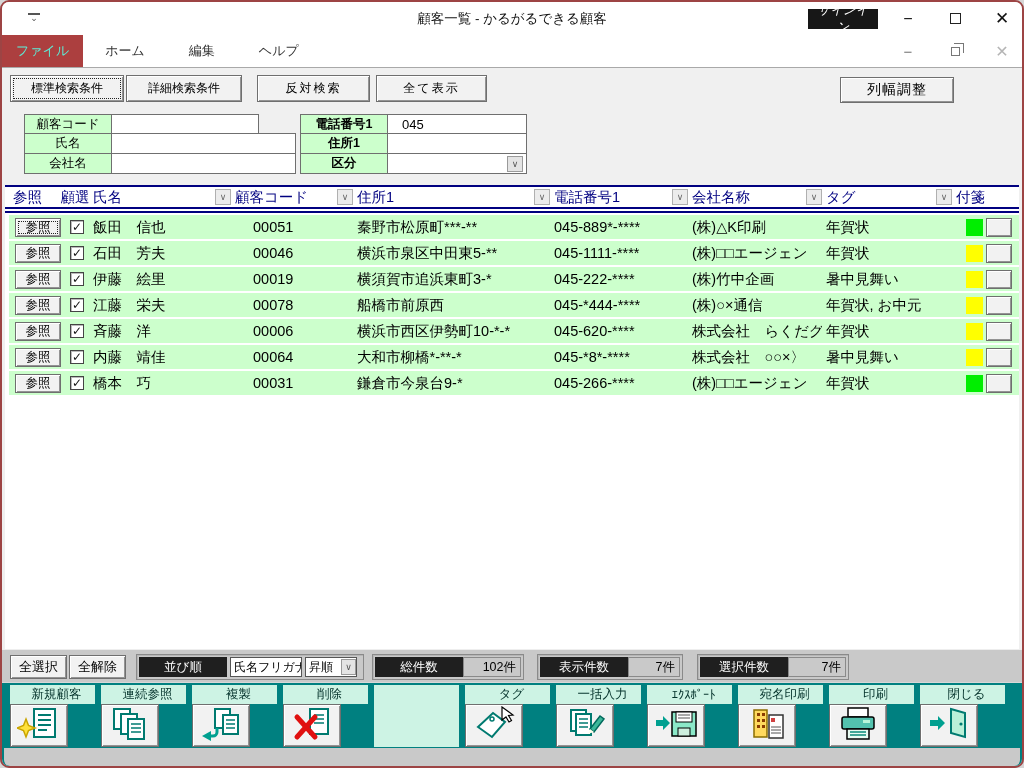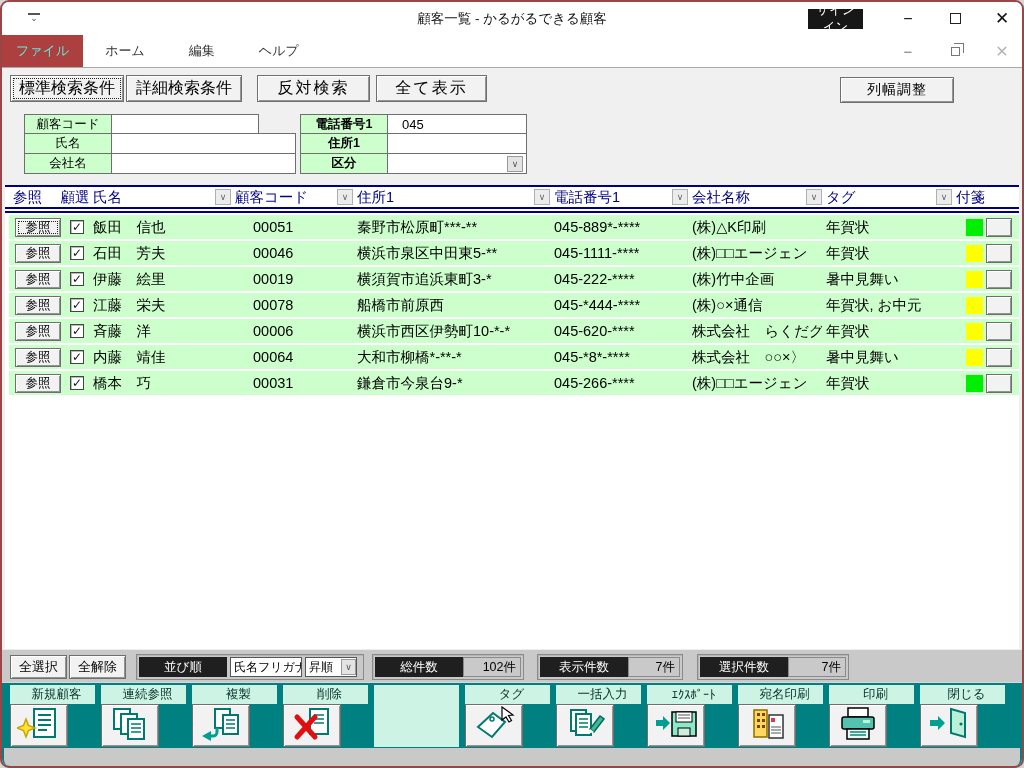--- a/index.html
+++ b/index.html
@@ -3,21 +3,21 @@
 <meta charset="utf-8">
 <style>
   html,body{margin:0;padding:0;background:#d6d6d6;font-family:"Liberation Sans","DejaVu Sans",sans-serif;}
   *{box-sizing:border-box;}
   .window{position:relative;width:1024px;height:768px;border:2px solid #9d4444;border-radius:9px;overflow:hidden;background:#f0f0f0;}
 
   
   .titlebar{position:absolute;top:0;left:0;right:0;height:33px;background:#ffffff;}
   .qat{position:absolute;left:26px;top:11px;width:12px;height:10px;border-top:2px solid #555;color:#555;font-size:9px;line-height:7px;text-align:center;}
   .title-text{position:absolute;left:0;right:0;top:0;height:33px;display:flex;align-items:center;justify-content:center;font-size:13.5px;color:#111;}
-  .signin{position:absolute;left:806px;top:7px;width:55px;height:20px;background:#171717;color:#fff;border:none;font-size:12.5px;display:flex;align-items:center;justify-content:center;}
+  .signin{position:absolute;left:806px;top:7px;width:70px;height:20px;background:#171717;color:#fff;border:none;font-size:12.5px;display:flex;align-items:center;justify-content:center;font-style:italic;}
   .wc{position:absolute;top:0;width:46px;height:33px;display:flex;align-items:center;justify-content:center;color:#111;}
   .wc.min{left:883px;font-size:16px;}
   .wc.max{left:930px;}
   .wc.close{left:977px;font-size:17px;}
   .maxbox{width:11px;height:11px;border:1.5px solid #222;}
 
   
   .menubar{position:absolute;top:33px;left:0;right:0;height:33px;background:#ffffff;border-bottom:1px solid #a9a9a9;}
   .menu-tabs{display:flex;height:100%;align-items:stretch;}
   .menu-tab{display:flex;align-items:center;justify-content:center;font-size:13px;color:#333;padding:0 22px;cursor:default;}
@@ -28,21 +28,21 @@
   .mdi.close{left:977px;color:#b5b5b5;font-size:16px;}
   .restbox{position:relative;width:9px;height:9px;border:1.4px solid #777;}
   .restbox:before{content:"";position:absolute;left:2px;top:-5px;width:9px;height:9px;border:1.4px solid #777;border-bottom:none;border-left:none;}
 
   
   .btn3d{background:#f2f2f2;border:1px solid #6f6f6f;box-shadow:inset 1px 1px 0 #ffffff,inset -1px -1px 0 #949494;color:#000;display:flex;align-items:center;justify-content:center;cursor:default;}
   .btn3d.focused{outline:1px dotted #222;outline-offset:-4px;}
 
   
   .search-toolbar{position:absolute;top:73px;left:8px;display:flex;}
-  .search-toolbar .btn3d{height:27px;font-size:16px;}
+  .search-toolbar .btn3d{height:27px;font-size:12px;}
   .sb0{width:114px;}
   .sb1{width:116px;margin-left:2px;}
   .sb2{width:113px;margin-left:15px;letter-spacing:2px;}
   .sb3{width:111px;margin-left:6px;letter-spacing:2px;}
   .colwidth-btn{position:absolute;top:75px;left:838px;width:114px;height:26px;font-size:14px;letter-spacing:1px;}
 
   
   .fgroup{position:absolute;display:flex;flex-direction:column;}
   .fgroup.left{top:112px;left:22px;}
   .fgroup.right{top:112px;left:298px;}

